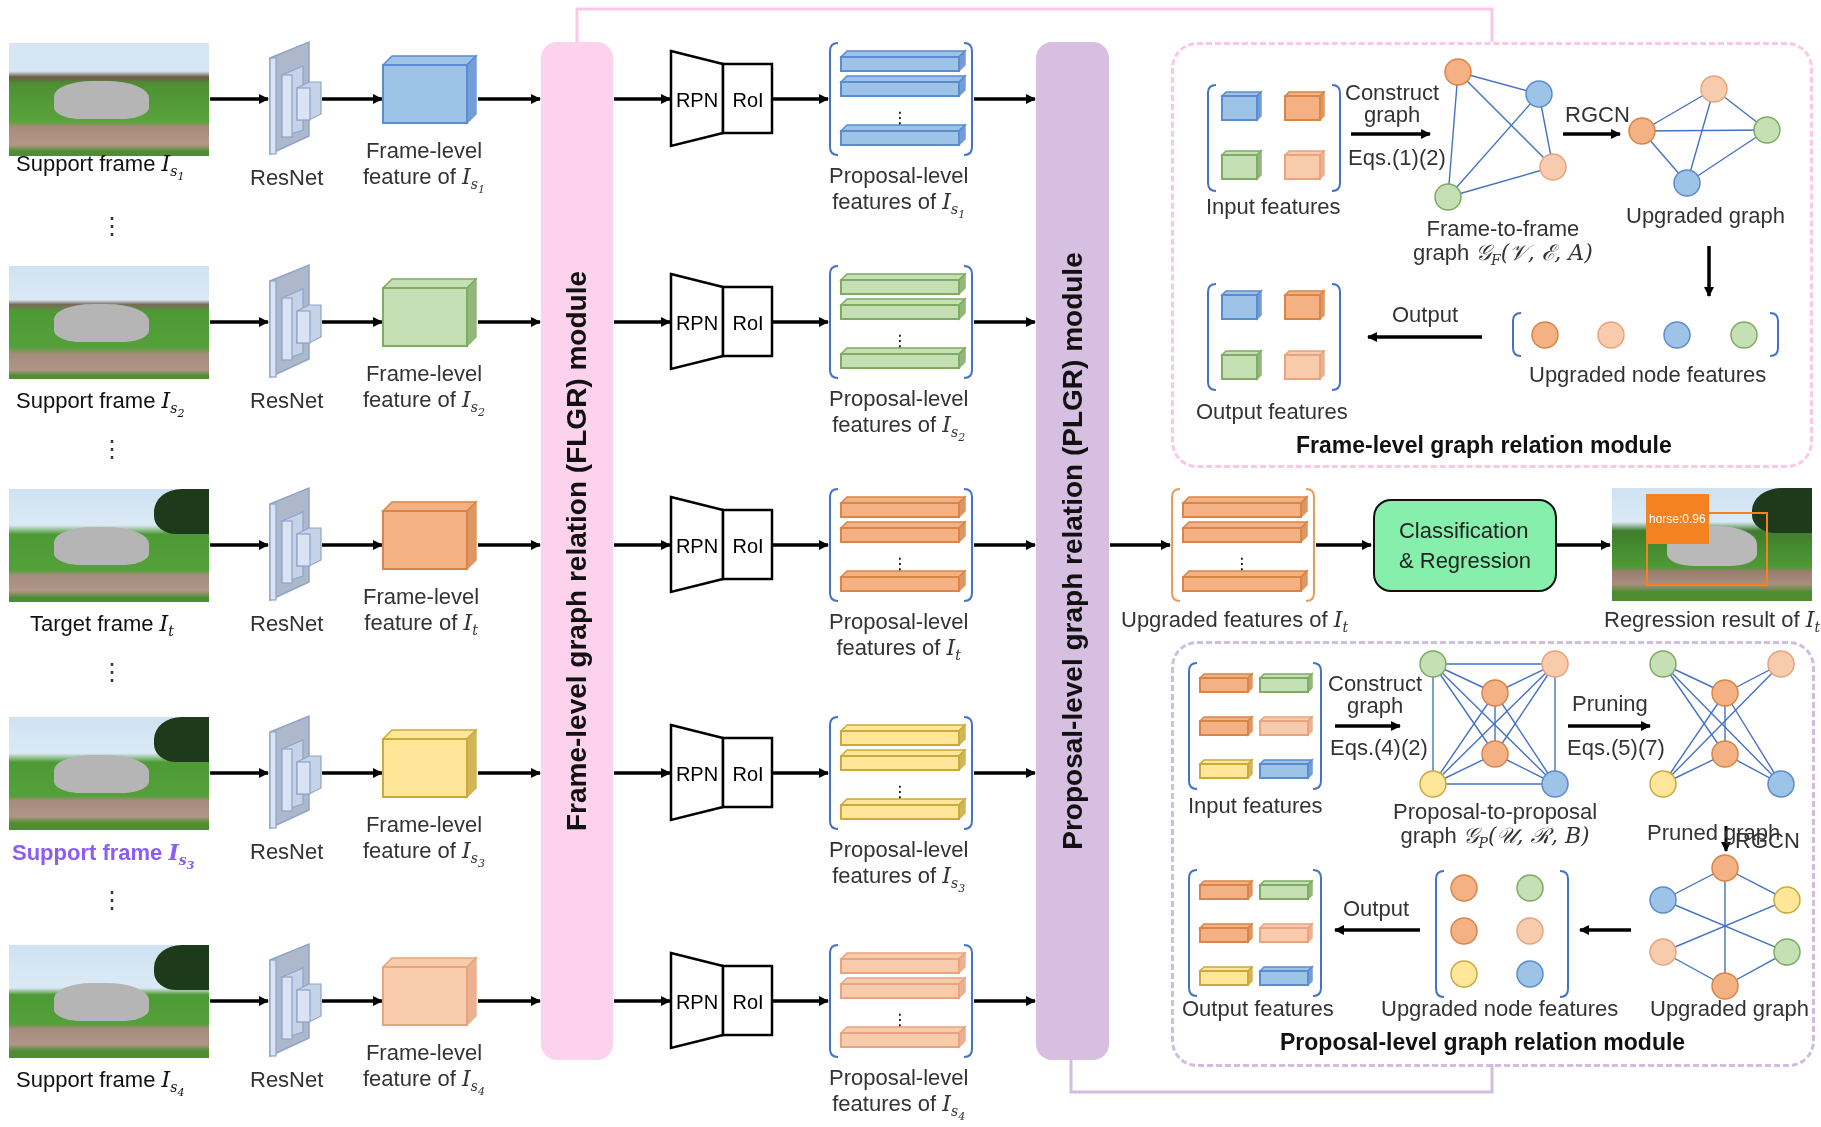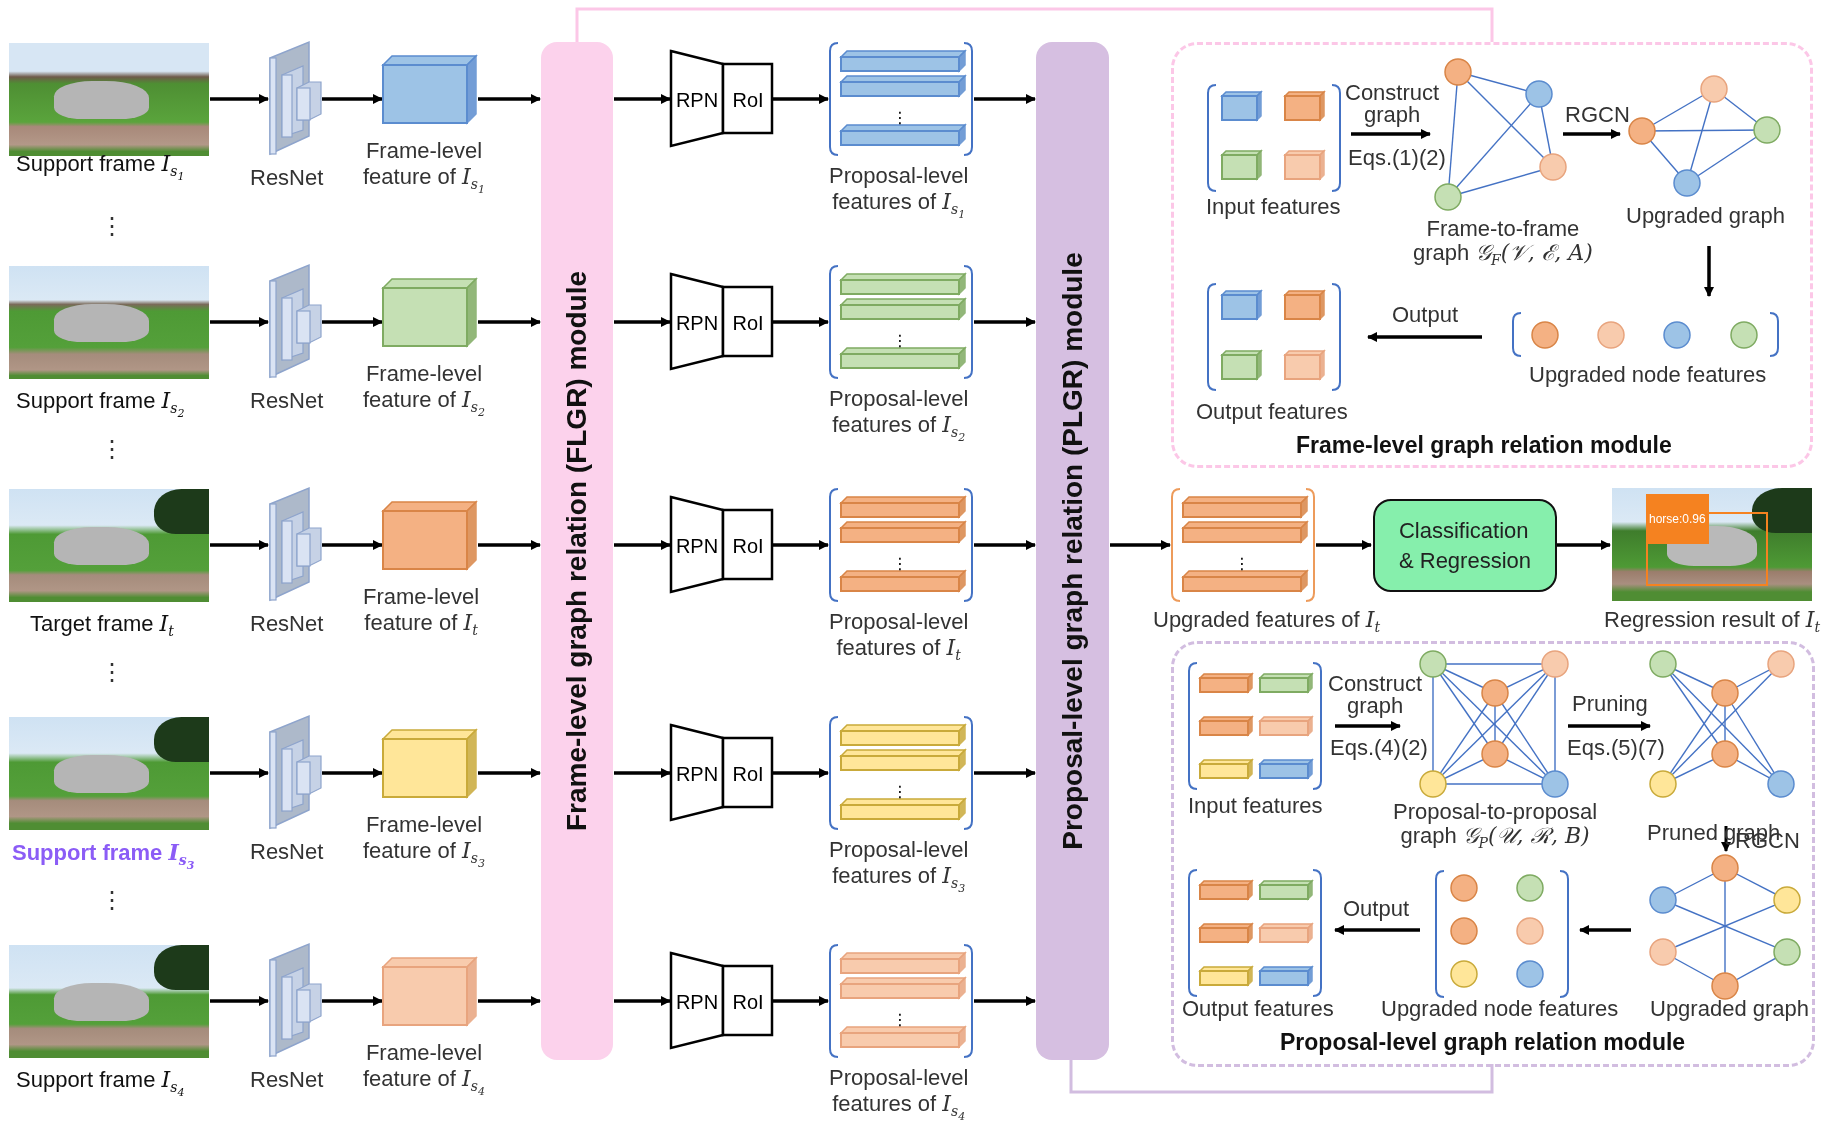--- a/index.html
+++ b/index.html
@@ -571,21 +571,21 @@
       <div>Classification</div>
       <div>&amp; Regression</div>
     </div>
 </div>
 <div class="photo" style="left:1612px;top:488px;width:200px;height:113px;background:linear-gradient(180deg,#cfe2f3 0%,#dbe9f5 30%,#3f7d2c 38%,#4e9a35 70%,#9b7d6c 74%,#a98f80 85%,#4f8d33 92%);">
   <div class="abs" style="right:0;top:0;width:60px;height:45px;background:#1d3a1a;border-radius:50% 0 0 40%;"></div>
   <div class="abs" style="left:55px;top:38px;width:90px;height:40px;background:#b9b9b9;border-radius:40% 45% 30% 30%;"></div>
   <div class="det-box" style="left:34px;top:24px;width:118px;height:70px;"></div>
   <div class="det-label" style="left:34px;top:6px;">horse:0.96</div>
 </div>
-<div class="lbl" style="left:1121px;top:607px;margin-left:32px;">
+<div class="lbl" style="left:1121px;top:607px;">
   <span>Upgraded features of </span><i>I</i><sub>t</sub>
 </div>
 <div class="lbl" style="left:1604px;top:607px;">
   <span>Regression result of </span><i>I</i><sub>t</sub>
 </div>
 
 <div class="lbl" style="left:1345px;top:82px;line-height:22px;">
   <div>Construct</div>
   <div>graph</div>
 </div>

